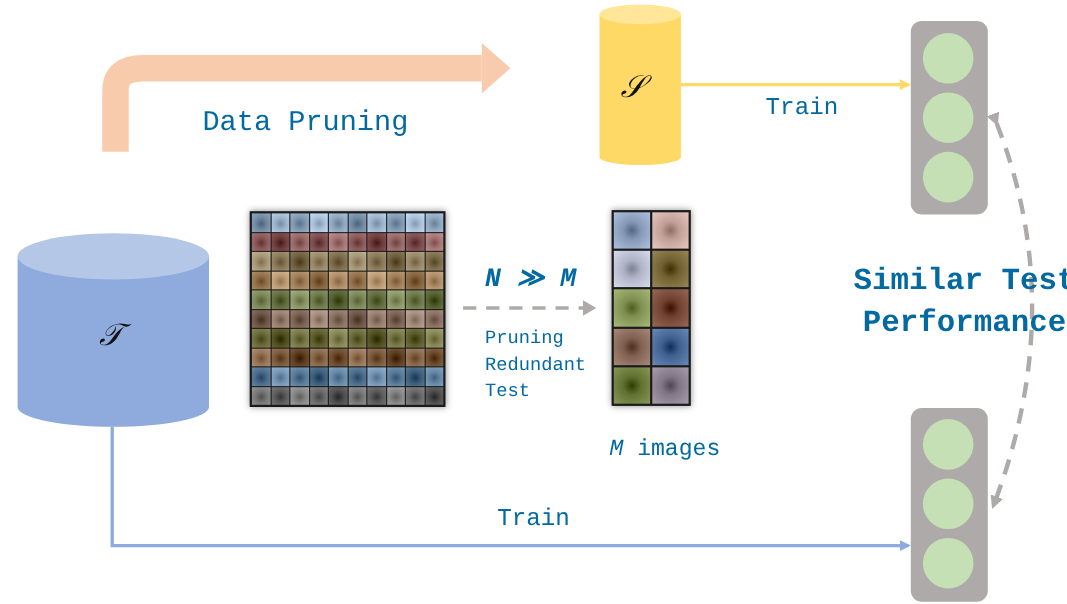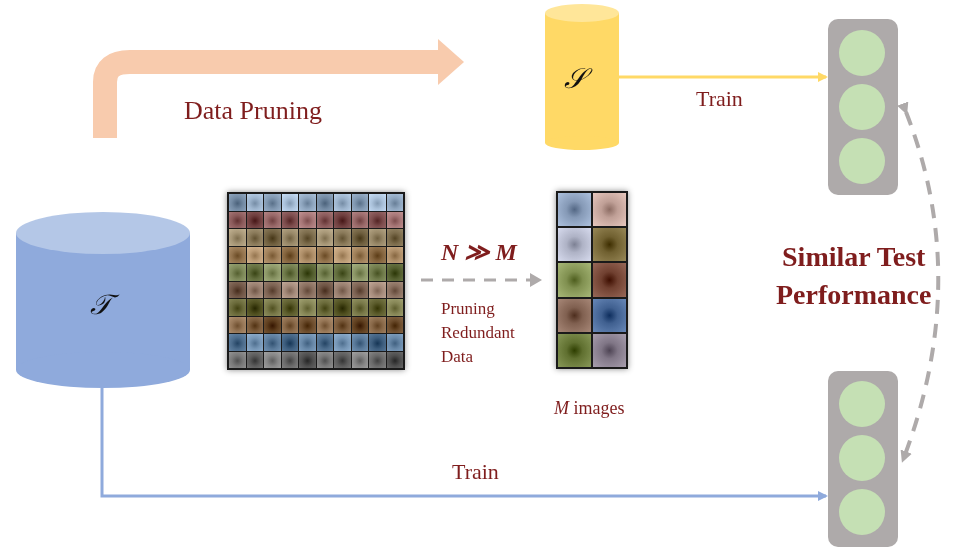--- a/index.html
+++ b/index.html
@@ -1,23 +1,23 @@
 <!DOCTYPE html>
 <html><head>
   <meta charset="utf-8">
   <style>
     html, body { margin: 0; padding: 0; background: #ffffff; }
     #stage { position: relative; width: 970px; height: 549px; overflow: hidden; background: #ffffff; font-family: "Liberation Serif", serif; color: #111; }
     svg.layer { position: absolute; left: 0; top: 0; }
-    .lbl { position: absolute; white-space: nowrap; font-family: Liberation Serif, serif; color: #7f1d1d; }
+    .lbl { position: absolute; white-space: nowrap; font-family: Liberation Mono, monospace; color: #0369a1; }
     .lbl-pruning { left: 184px; top: 96px; font-size: 26px; }
     .lbl-train-top { left: 696px; top: 86px; font-size: 22px; }
     .lbl-train-bottom { left: 452px; top: 459px; font-size: 22px; }
     .lbl-n-images { left: 296px; top: 392px; font-size: 22px; }
-    .lbl-m-images { left: 554px; top: 398px; font-size: 18px; }
+    .lbl-m-images { left: 554px; top: 398px; font-size: 21px; }
     .lbl-n-images i, .lbl-m-images i { font-style: italic; }
     .lbl-ratio { left: 441px; top: 238px; font-size: 24px; font-weight: bold; font-style: italic; }
     .lbl-prune-desc { left: 441px; top: 297px; font-size: 17px; line-height: 24px; }
     .lbl-similar { left: 776px; top: 238px; font-size: 28px; font-weight: bold; line-height: 38px; text-align: center; }
     .sym { position: absolute; font-family: "DejaVu Serif", serif; font-style: italic; font-size: 28px; color: #111; }
     .sym-s { left: 564px; top: 62px; }
     .sym-t { left: 90px; top: 288px; }
     .grid-big { position: absolute; left: 227px; top: 192px; width: 178px; height: 178px; background: #1a1a1a; box-shadow: 0 0 6px rgba(0,0,0,0.45); display: grid; grid-template-columns: repeat(10, 1fr); grid-template-rows: repeat(10, 1fr); gap: 1px; padding: 2px; box-sizing: border-box; }
     .grid-small { position: absolute; left: 556px; top: 191px; width: 72px; height: 178px; background: #1a1a1a; box-shadow: 0 0 6px rgba(0,0,0,0.45); display: grid; grid-template-columns: repeat(2, 1fr); grid-template-rows: repeat(5, 1fr); gap: 2px; padding: 2px; box-sizing: border-box; }
     .cell { width: 100%; height: 100%; }
@@ -202,20 +202,20 @@
       <div class="cell" style="background: radial-gradient(circle, rgb(46, 62, 0) 0%, rgb(96, 112, 48) 35%, rgb(136, 152, 88) 100%);"></div>
       <div class="cell" style="background: radial-gradient(circle, rgb(78, 68, 84) 0%, rgb(128, 118, 134) 35%, rgb(168, 158, 174) 100%);"></div>
     </div>
 
   <div class="lbl lbl-m-images"><i>M</i><span> images</span></div>
 
   <div class="lbl lbl-ratio">N ≫ M</div>
   <div class="lbl lbl-prune-desc">
     <div>Pruning</div>
     <div>Redundant</div>
-    <div>Data</div>
+    <div>Test</div>
   </div>
 
   <div class="lbl lbl-similar">
     <div>Similar Test</div>
     <div>Performance</div>
   </div>
 </div>
 
 </body></html>

